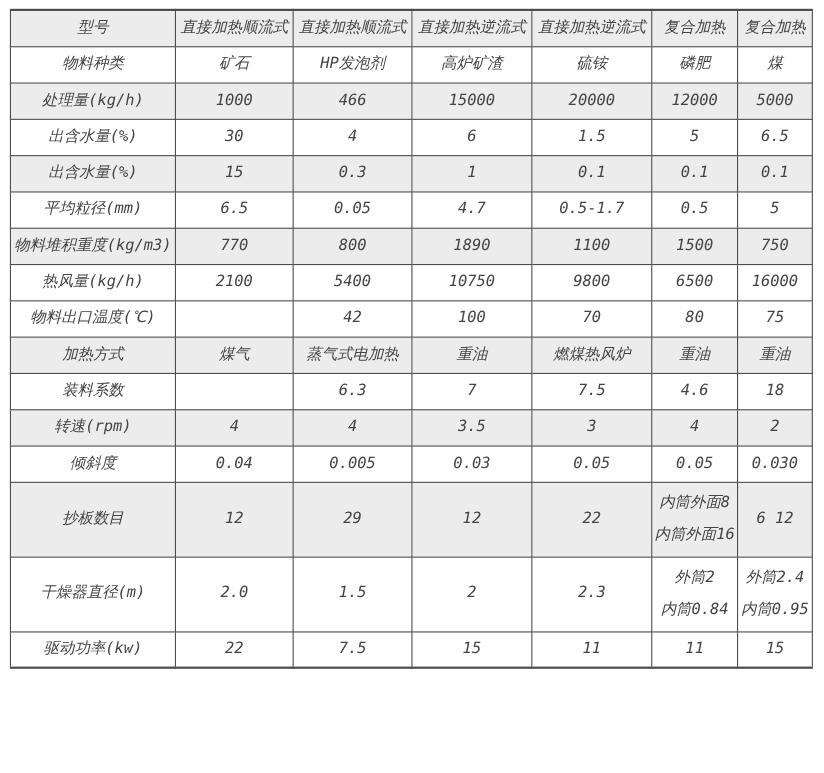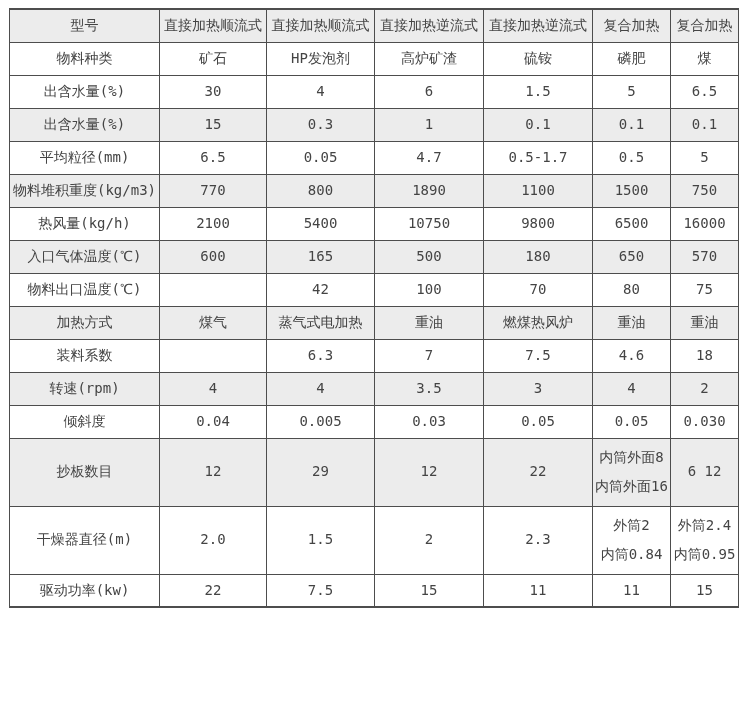--- a/index.html
+++ b/index.html
@@ -12,20 +12,21 @@
     margin: 0;
     padding: 0;
     background: var(--bg);
     width: 749px;
     height: 703px;
     overflow: hidden;
     font-family: "DejaVu Sans Mono", "Liberation Mono", monospace;
   }
   .wrap {
     padding: 8px 16px 0 9px;
+    font-style: italic;
   }
   table.spec {
     border-collapse: collapse;
     table-layout: fixed;
     width: 729px;
     border-top: 2px solid var(--border);
     border-bottom: 2px solid var(--border);
     border-left: 1px solid var(--border);
     border-right: 1px solid var(--border);
   }
@@ -81,20 +82,29 @@
     <tbody>
         <tr class="">
           <th>物料种类</th>
           <td>矿石</td>
           <td>HP发泡剂</td>
           <td>高炉矿渣</td>
           <td>硫铵</td>
           <td>磷肥</td>
           <td>煤</td>
         </tr>
+        <tr class="shade">
+          <th>处理量(kg/h)</th>
+          <td>1000</td>
+          <td>466</td>
+          <td>15000</td>
+          <td>20000</td>
+          <td>12000</td>
+          <td>5000</td>
+        </tr>
         <tr class="">
           <th>出含水量(%)</th>
           <td>30</td>
           <td>4</td>
           <td>6</td>
           <td>1.5</td>
           <td>5</td>
           <td>6.5</td>
         </tr>
         <tr class="shade">
@@ -125,29 +135,20 @@
           <td>750</td>
         </tr>
         <tr class="">
           <th>热风量(kg/h)</th>
           <td>2100</td>
           <td>5400</td>
           <td>10750</td>
           <td>9800</td>
           <td>6500</td>
           <td>16000</td>
-        </tr>
-        <tr class="shade">
-          <th>入口气体温度(℃)</th>
-          <td>600</td>
-          <td>165</td>
-          <td>500</td>
-          <td>180</td>
-          <td>650</td>
-          <td>570</td>
         </tr>
         <tr class="">
           <th>物料出口温度(℃)</th>
           <td></td>
           <td>42</td>
           <td>100</td>
           <td>70</td>
           <td>80</td>
           <td>75</td>
         </tr>

